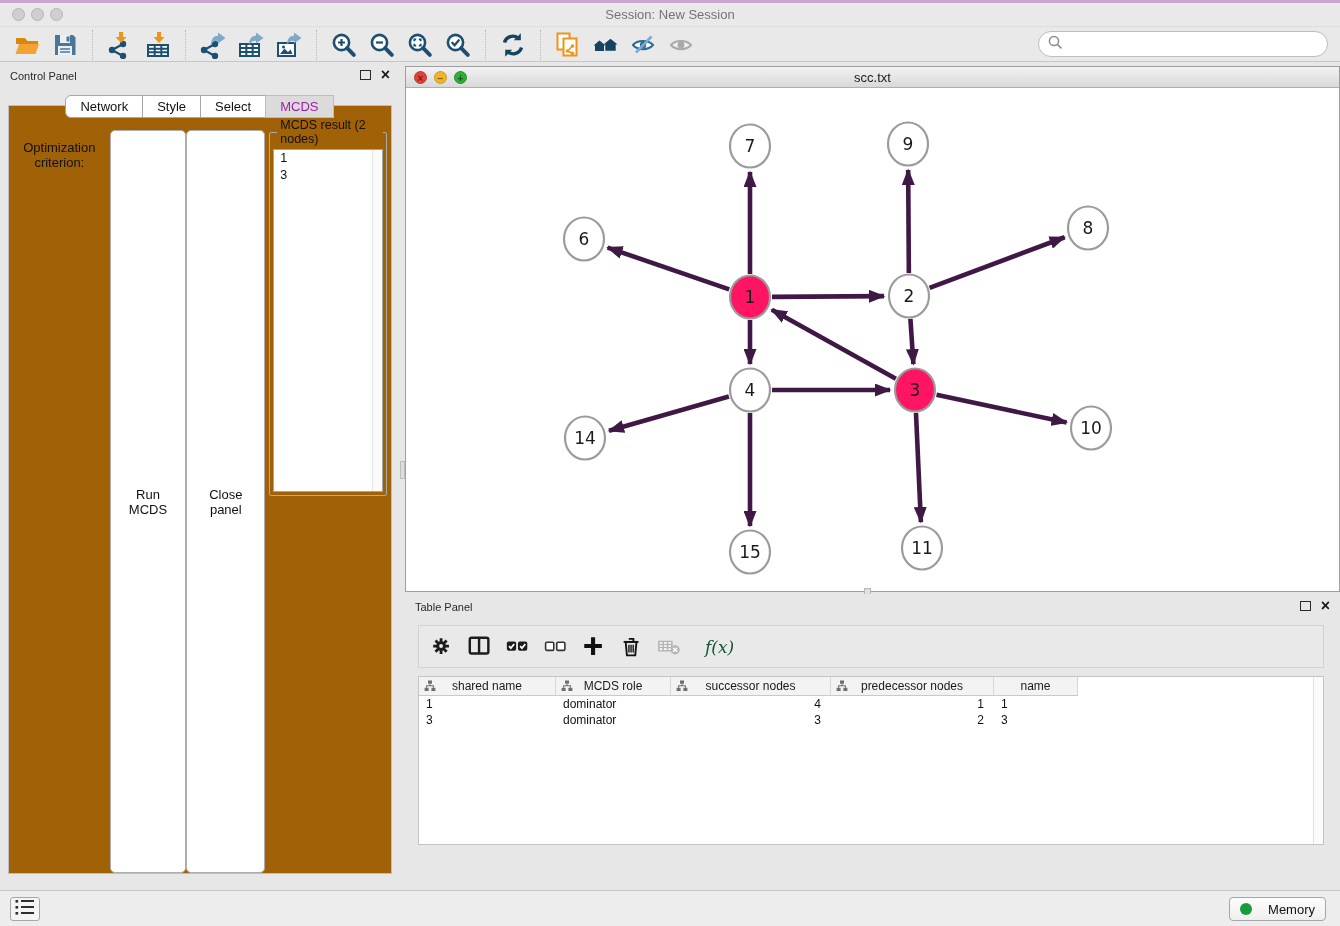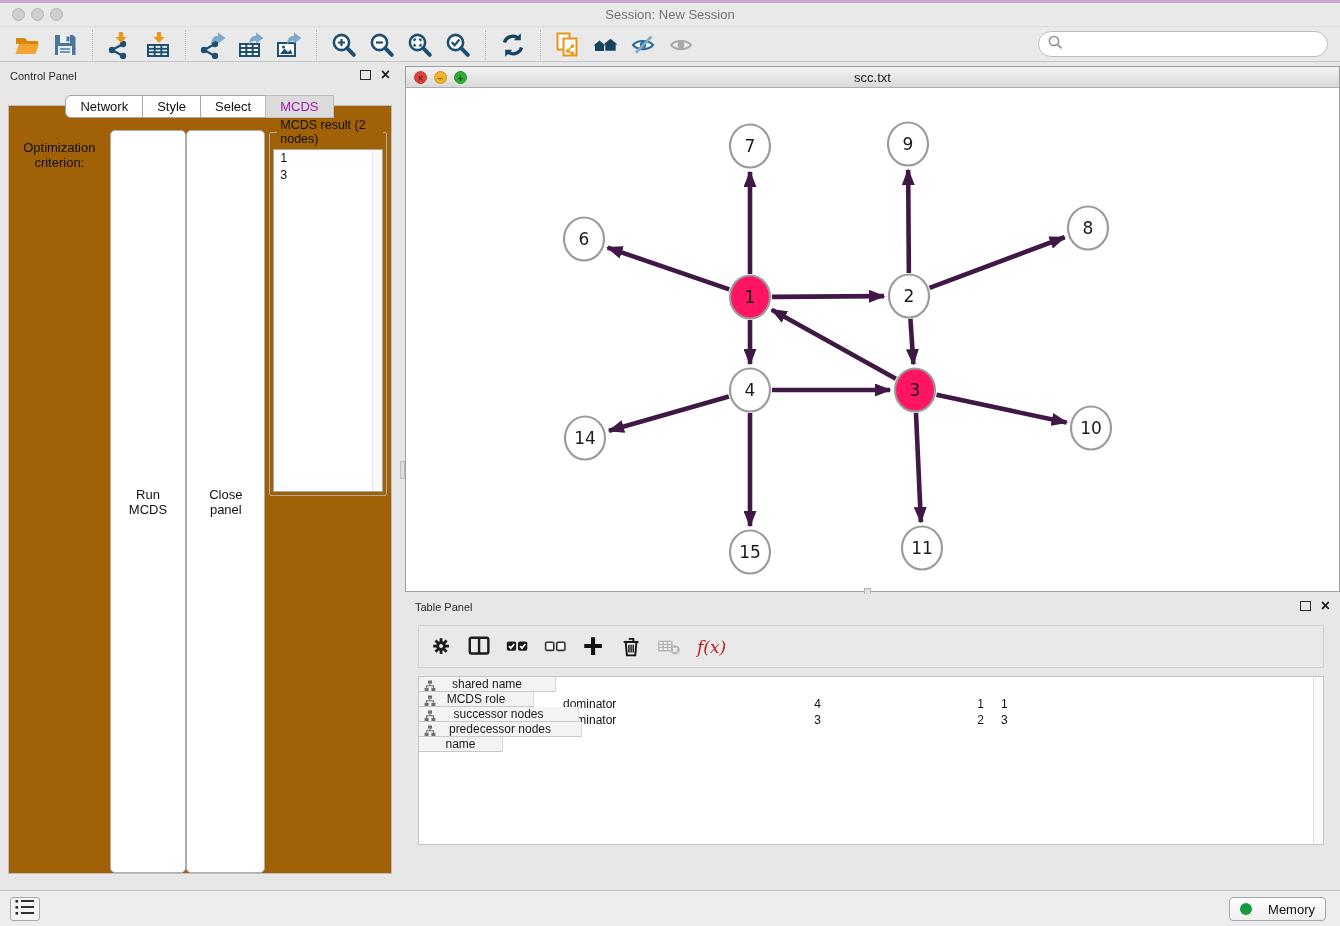--- a/index.html
+++ b/index.html
@@ -64,23 +64,23 @@
   .nt-red { background:#E1433B; border:1px solid #C03830; }
   .nt-yellow { background:#F0B428; border:1px solid #D09A18; }
   .nt-green { background:#2FAE37; border:1px solid #24912B; }
   .net-canvas { position:relative; width:100%; height:503px; background:#fff; }
   .net-resize-dot { position:absolute; left:458px; bottom:-4px; width:7px; height:7px; background:#E0E0E0; border:1px solid #B6B6B6; }
 
   
   .table-panel { position:absolute; left:405px; top:594px; width:935px; height:296px; background:#E7E7E7; }
   .tp-toolbar { position:absolute; left:13px; top:31px; width:906px; height:43px; background:#E9E9E9; border:1px solid #D2D2D2; display:flex; align-items:center; padding-left:8px; gap:8px; }
   .tp-ico { width:30px; height:30px; display:flex; align-items:center; justify-content:center; }
-  .fx-label { font-family:"DejaVu Serif", serif; font-style:italic; font-size:17px; color:#b91c1c; margin-left:4px; }
+  .fx-label { font-family:"DejaVu Serif", serif; font-style:italic; font-size:17px; color:#14532d; margin-left:12px; }
   .tp-table { position:absolute; left:13px; top:82px; width:906px; height:169px; background:#fff; border:1px solid #C4C4C4; overflow:hidden; }
-  .tp-head { display:flex; height:19px;flex-direction:column; }
+  .tp-head { display:flex; height:19px; }
   .th { position:relative; background:#F3F3F3; border-right:1px solid #D8D8D8; border-bottom:1px solid #C9C9C9; display:flex; align-items:center; justify-content:center; font-size:12px; color:#1A1A1A; }
   .th .shared-ico { position:absolute; left:5px; top:3px; }
   .tp-body .tr { display:flex; height:16px; }
   .td { font-size:12px; color:#111; line-height:16px; overflow:hidden; white-space:nowrap; }
   .td.l { text-align:left; padding-left:7px; }
   .td.r { text-align:right; padding-right:10px; }
   .tp-track { position:absolute; right:0; top:0; bottom:0; width:10px; background:#FBFBFB; border-left:1px solid #E2E2E2; }
   .tp-tabs { position:absolute; left:0; width:100%; top:269px; display:flex; justify-content:center; }
 
   

